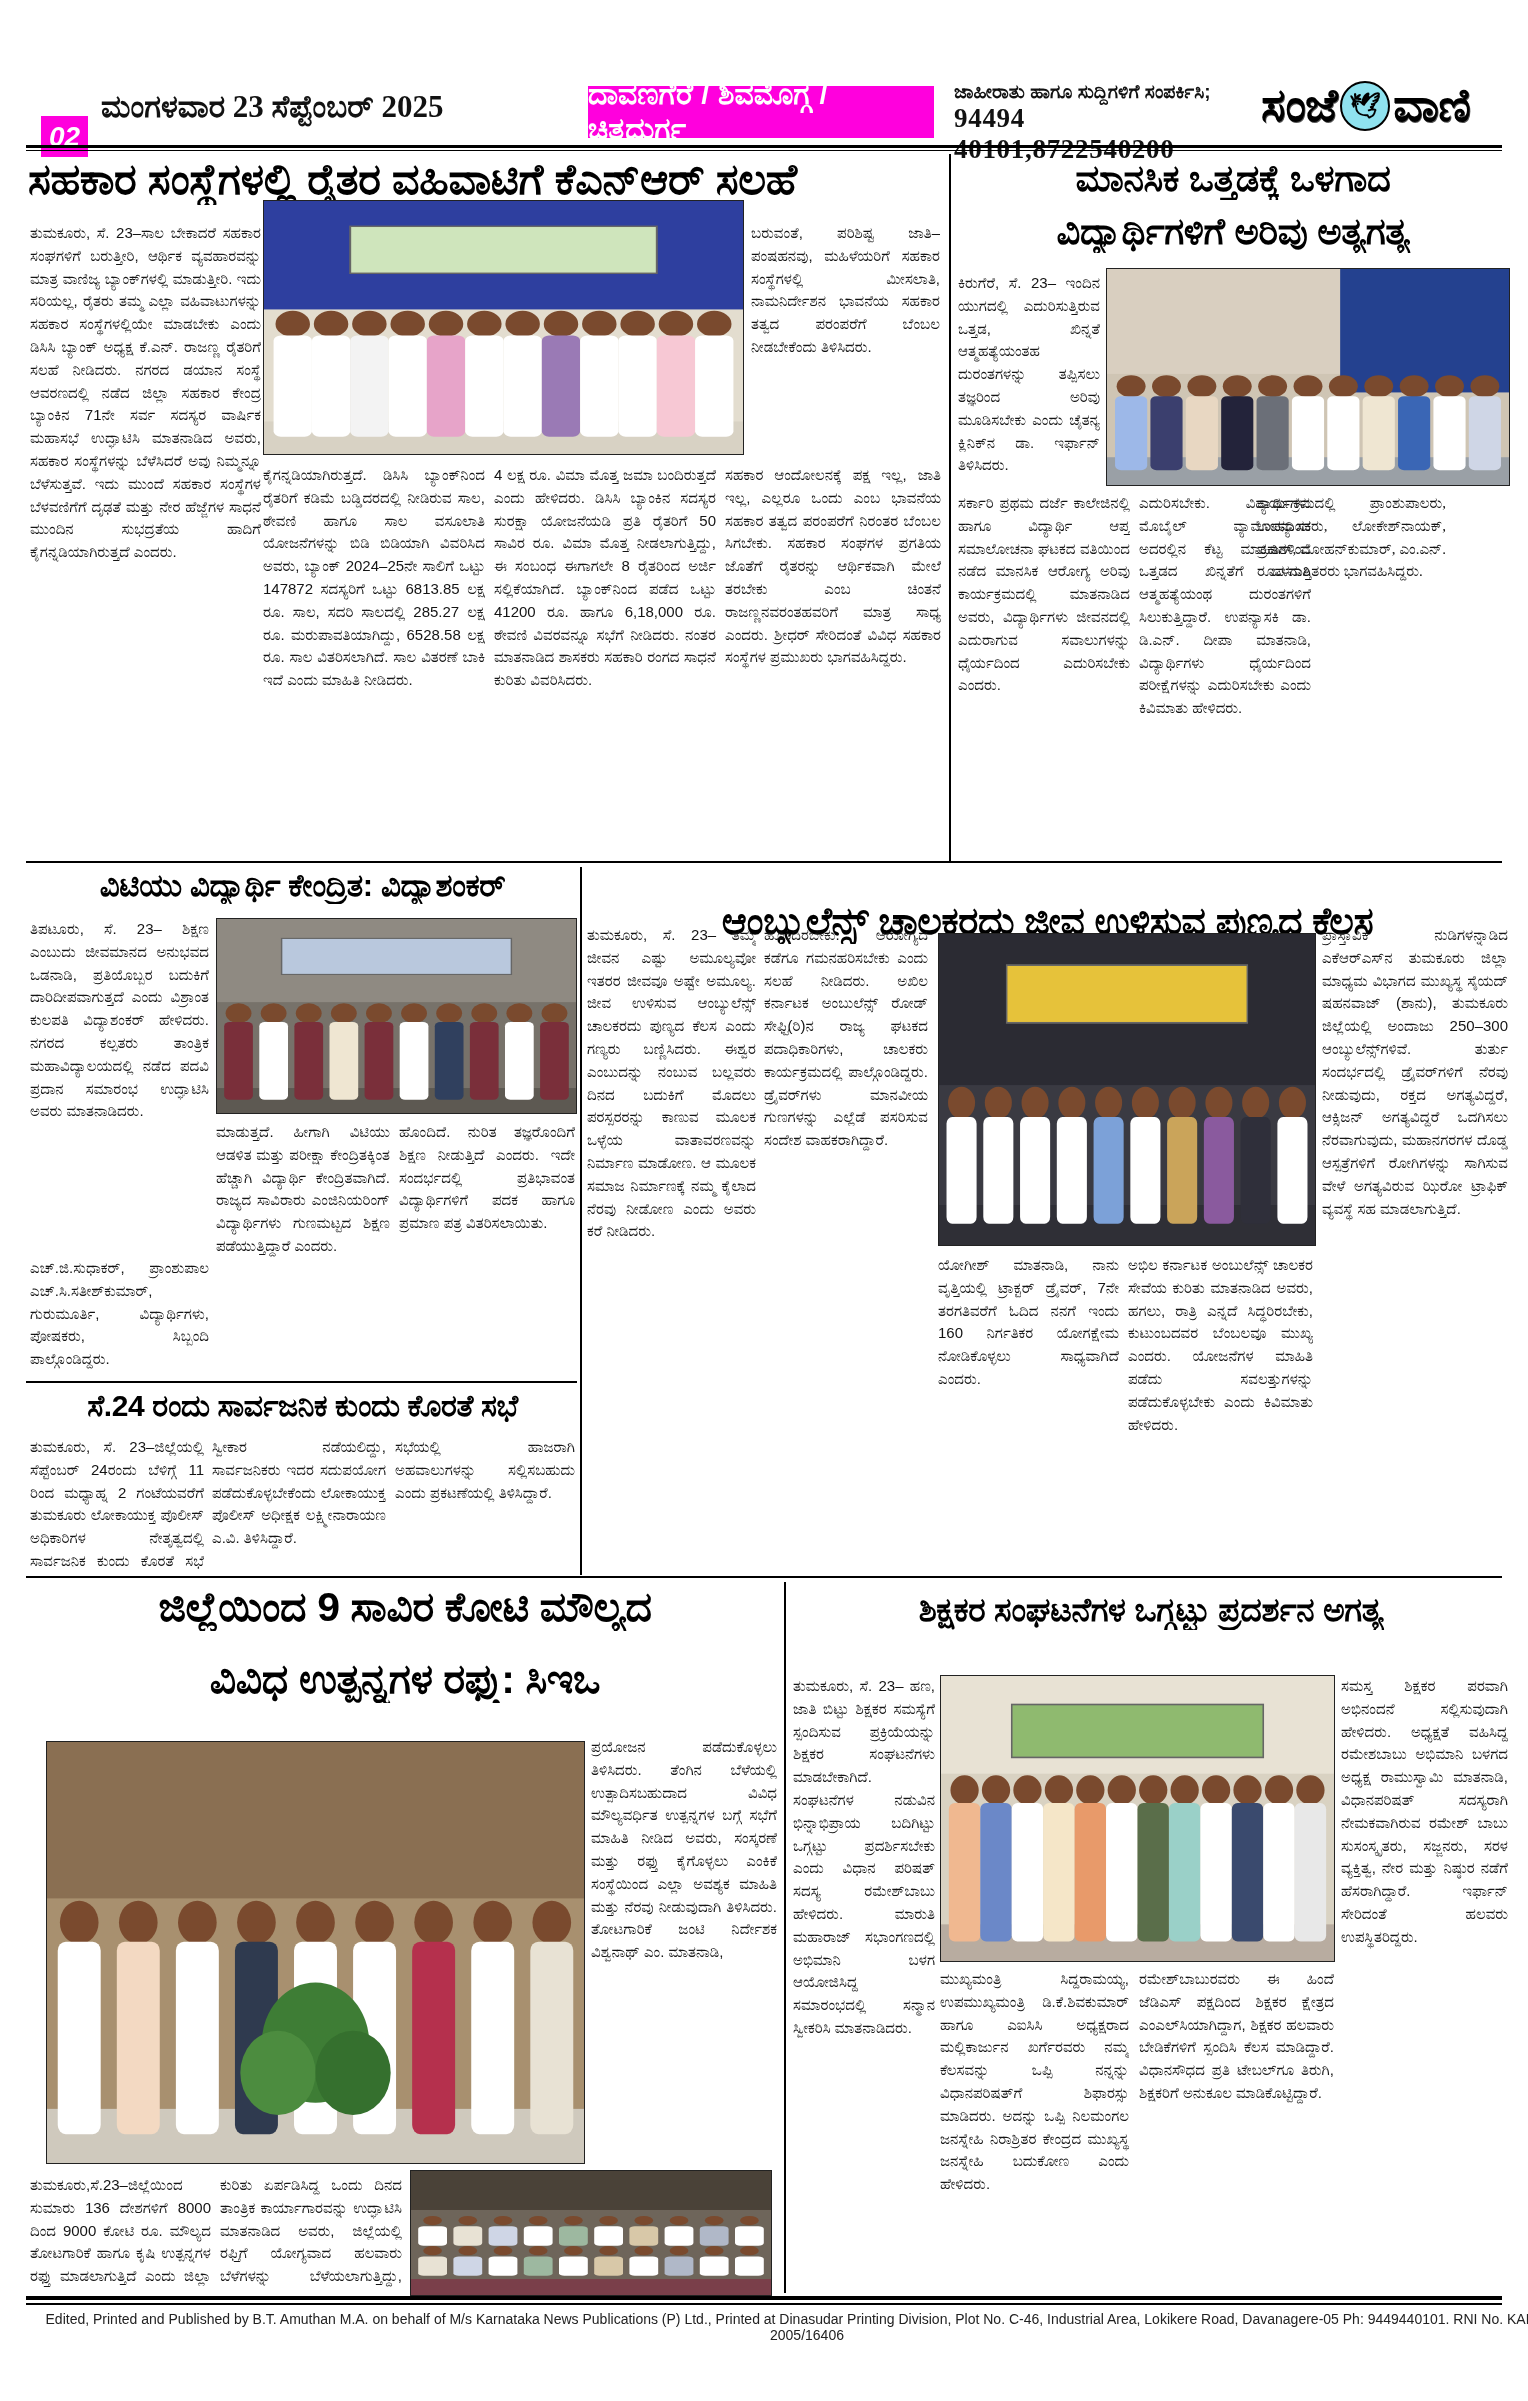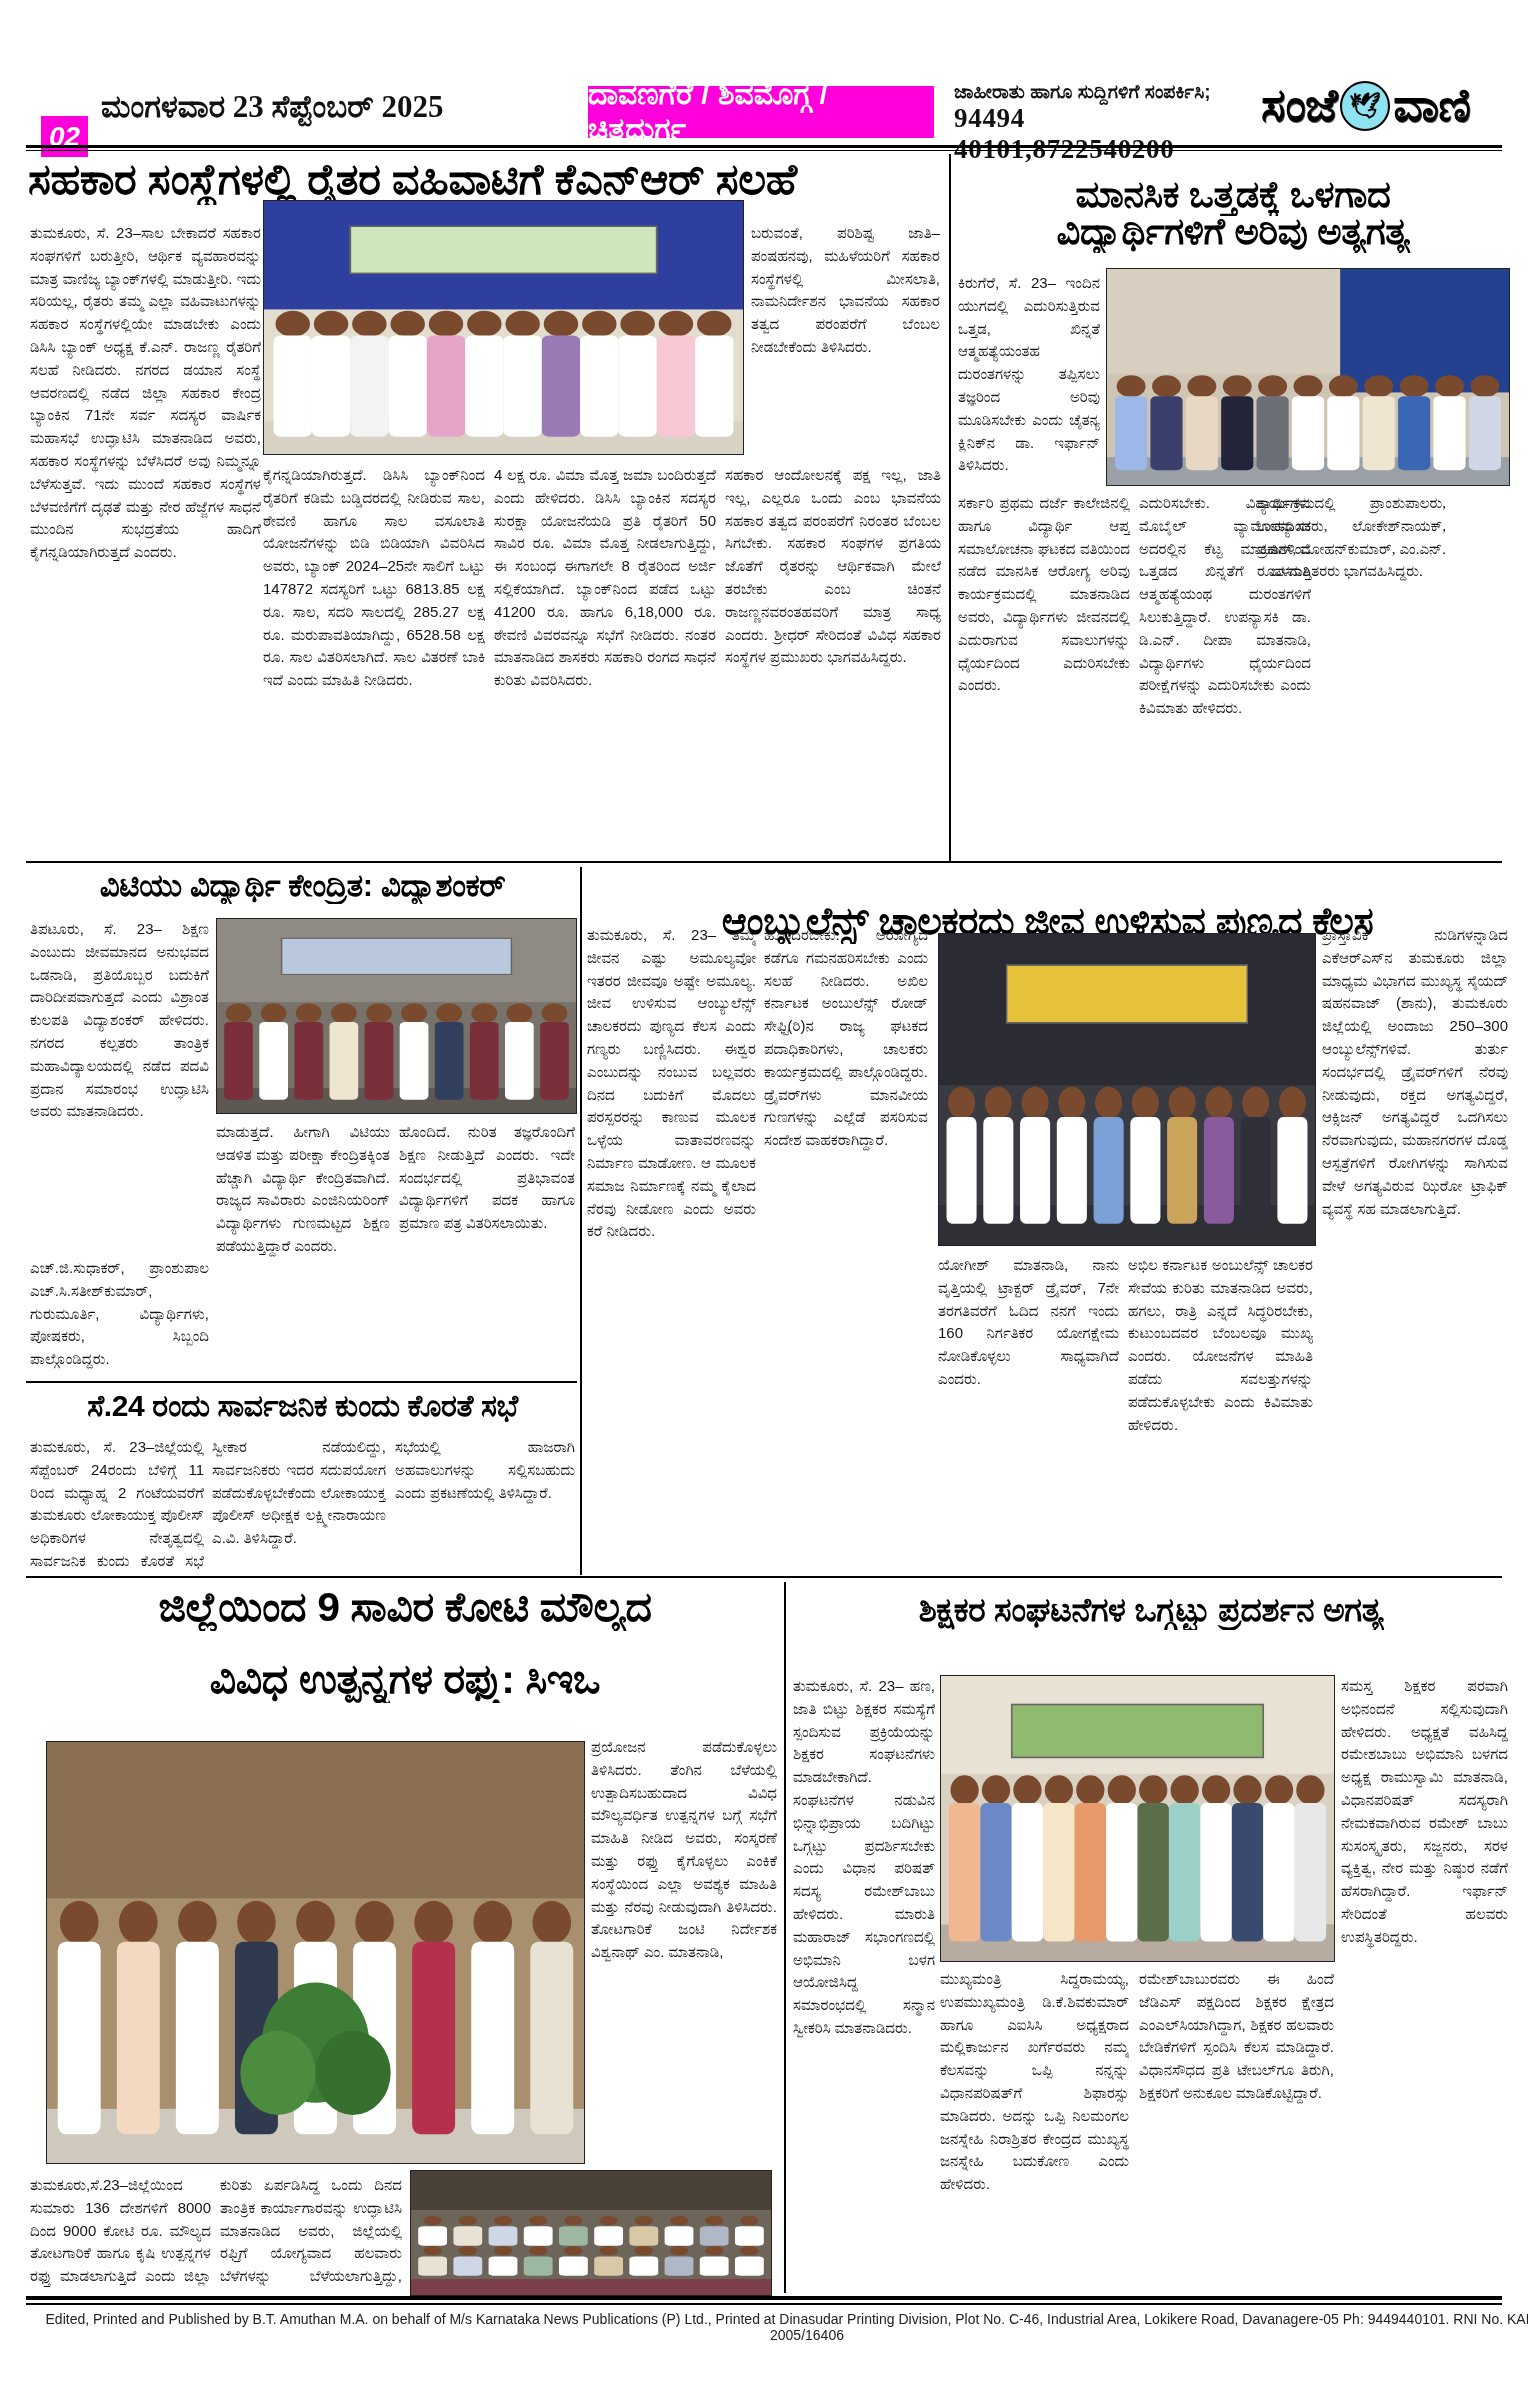--- a/index.html
+++ b/index.html
@@ -101,21 +101,21 @@
   <div class="bodycol" style="left:751px;top:222px;width:189px;height:231px;">ಬರುವಂತೆ, ಪರಿಶಿಷ್ಟ ಜಾತಿ–ಪಂಷಹನವು, ಮಹಿಳೆಯರಿಗೆ ಸಹಕಾರ ಸಂಸ್ಥೆಗಳಲ್ಲಿ ಮೀಸಲಾತಿ, ನಾಮನಿರ್ದೇಶನ ಭಾವನೆಯ ಸಹಕಾರ ತತ್ವದ ಪರಂಪರೆಗೆ ಬೆಂಬಲ ನೀಡಬೇಕೆಂದು ತಿಳಿಸಿದರು.</div>
 
   <div class="bodycol" style="left:263px;top:464px;width:222px;height:393px;">ಕೈಗನ್ನಡಿಯಾಗಿರುತ್ತದೆ. ಡಿಸಿಸಿ ಬ್ಯಾಂಕ್‌ನಿಂದ ರೈತರಿಗೆ ಕಡಿಮೆ ಬಡ್ಡಿದರದಲ್ಲಿ ನೀಡಿರುವ ಸಾಲ, ಠೇವಣಿ ಹಾಗೂ ಸಾಲ ವಸೂಲಾತಿ ಯೋಜನೆಗಳನ್ನು ಬಿಡಿ ಬಿಡಿಯಾಗಿ ವಿವರಿಸಿದ ಅವರು, ಬ್ಯಾಂಕ್ 2024–25ನೇ ಸಾಲಿಗೆ ಒಟ್ಟು 147872 ಸದಸ್ಯರಿಗೆ ಒಟ್ಟು 6813.85 ಲಕ್ಷ ರೂ. ಸಾಲ, ಸದರಿ ಸಾಲದಲ್ಲಿ 285.27 ಲಕ್ಷ ರೂ. ಮರುಪಾವತಿಯಾಗಿದ್ದು, 6528.58 ಲಕ್ಷ ರೂ. ಸಾಲ ವಿತರಿಸಲಾಗಿದೆ. ಸಾಲ ವಿತರಣೆ ಬಾಕಿ ಇದೆ ಎಂದು ಮಾಹಿತಿ ನೀಡಿದರು.</div>
 
   <div class="bodycol" style="left:494px;top:464px;width:222px;height:393px;">4 ಲಕ್ಷ ರೂ. ವಿಮಾ ಮೊತ್ತ ಜಮಾ ಬಂದಿರುತ್ತದೆ ಎಂದು ಹೇಳಿದರು. ಡಿಸಿಸಿ ಬ್ಯಾಂಕಿನ ಸದಸ್ಯರ ಸುರಕ್ಷಾ ಯೋಜನೆಯಡಿ ಪ್ರತಿ ರೈತರಿಗೆ 50 ಸಾವಿರ ರೂ. ವಿಮಾ ಮೊತ್ತ ನೀಡಲಾಗುತ್ತಿದ್ದು, ಈ ಸಂಬಂಧ ಈಗಾಗಲೇ 8 ರೈತರಿಂದ ಅರ್ಜಿ ಸಲ್ಲಿಕೆಯಾಗಿದೆ. ಬ್ಯಾಂಕ್‌ನಿಂದ ಪಡೆದ ಒಟ್ಟು 41200 ರೂ. ಹಾಗೂ 6,18,000 ರೂ. ಠೇವಣಿ ವಿವರವನ್ನೂ ಸಭೆಗೆ ನೀಡಿದರು. ನಂತರ ಮಾತನಾಡಿದ ಶಾಸಕರು ಸಹಕಾರಿ ರಂಗದ ಸಾಧನೆ ಕುರಿತು ವಿವರಿಸಿದರು.</div>
 
   <div class="bodycol" style="left:725px;top:464px;width:216px;height:393px;">ಸಹಕಾರ ಆಂದೋಲನಕ್ಕೆ ಪಕ್ಷ ಇಲ್ಲ, ಜಾತಿ ಇಲ್ಲ, ಎಲ್ಲರೂ ಒಂದು ಎಂಬ ಭಾವನೆಯ ಸಹಕಾರ ತತ್ವದ ಪರಂಪರೆಗೆ ನಿರಂತರ ಬೆಂಬಲ ಸಿಗಬೇಕು. ಸಹಕಾರ ಸಂಘಗಳ ಪ್ರಗತಿಯ ಜೊತೆಗೆ ರೈತರನ್ನು ಆರ್ಥಿಕವಾಗಿ ಮೇಲೆ ತರಬೇಕು ಎಂಬ ಚಿಂತನೆ ರಾಜಣ್ಣನವರಂತಹವರಿಗೆ ಮಾತ್ರ ಸಾಧ್ಯ ಎಂದರು. ಶ್ರೀಧರ್ ಸೇರಿದಂತೆ ವಿವಿಧ ಸಹಕಾರ ಸಂಸ್ಥೆಗಳ ಪ್ರಮುಖರು ಭಾಗವಹಿಸಿದ್ದರು.</div>
 
   <div class="rule" style="left:949px;top:154px;width:1.5px;height:707px;"></div>
 
-  <div class="abs headline center" style="left:958px;top:158px;width:550px;font-size:37px;margin-top:16px;">ಮಾನಸಿಕ ಒತ್ತಡಕ್ಕೆ ಒಳಗಾದ</div>
+  <div class="abs headline center" style="left:958px;top:158px;width:550px;font-size:37px;">ಮಾನಸಿಕ ಒತ್ತಡಕ್ಕೆ ಒಳಗಾದ</div>
   <div class="abs headline center" style="left:958px;top:211px;width:550px;font-size:37px;">ವಿದ್ಯಾರ್ಥಿಗಳಿಗೆ ಅರಿವು ಅತ್ಯಗತ್ಯ</div>
 
   <div class="bodycol" style="left:958px;top:272px;width:142px;height:214px;">ಕಿರುಗೆರೆ, ಸೆ. 23– ಇಂದಿನ ಯುಗದಲ್ಲಿ ಎದುರಿಸುತ್ತಿರುವ ಒತ್ತಡ, ಖಿನ್ನತೆ ಆತ್ಮಹತ್ಯೆಯಂತಹ ದುರಂತಗಳನ್ನು ತಪ್ಪಿಸಲು ತಜ್ಞರಿಂದ ಅರಿವು ಮೂಡಿಸಬೇಕು ಎಂದು ಚೈತನ್ಯ ಕ್ಲಿನಿಕ್‌ನ ಡಾ. ಇರ್ಫಾನ್ ತಿಳಿಸಿದರು.</div>
 
   <div class="photo" style="left:1106px;top:268px;width:402px;height:216px;">
       <svg viewBox="0 0 100 70" preserveAspectRatio="none">
         <rect x="0" y="0" width="100" height="70" fill="#cfc5b4"></rect>
         <rect x="0" y="0" width="100" height="34" fill="#d9cfc0"></rect>
         <rect x="58" y="0" width="42" height="40" fill="#24418f"></rect>
         <rect x="0" y="61" width="100" height="9" fill="#9aa0a6"></rect>

